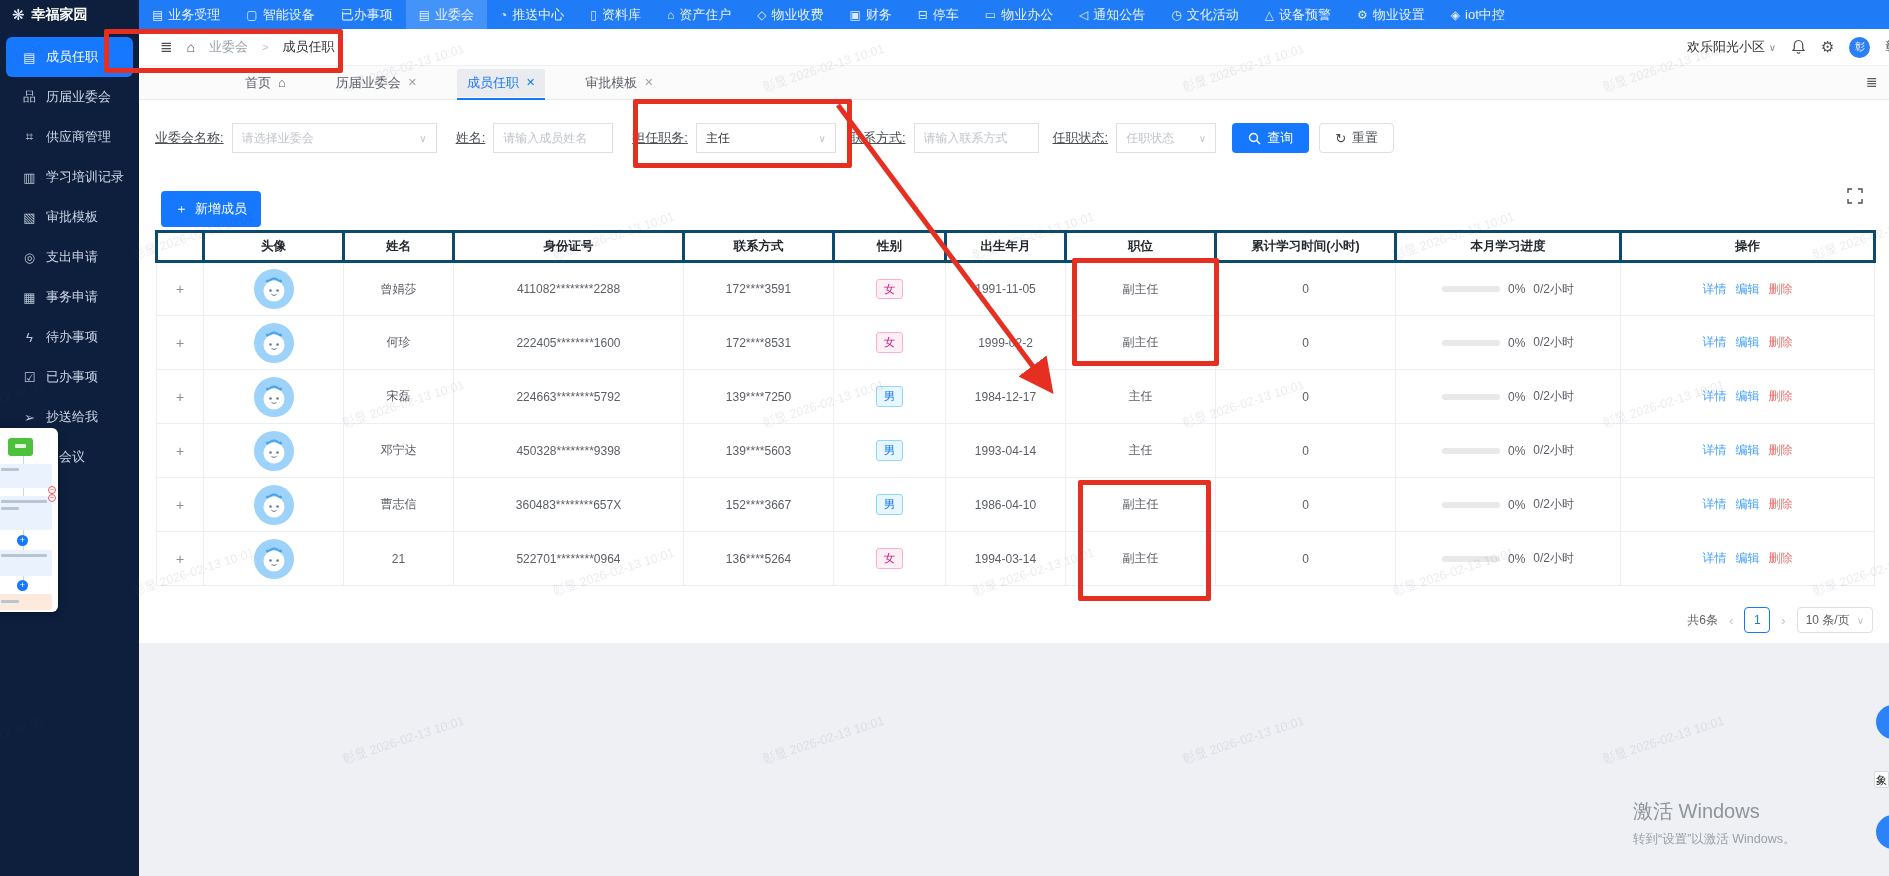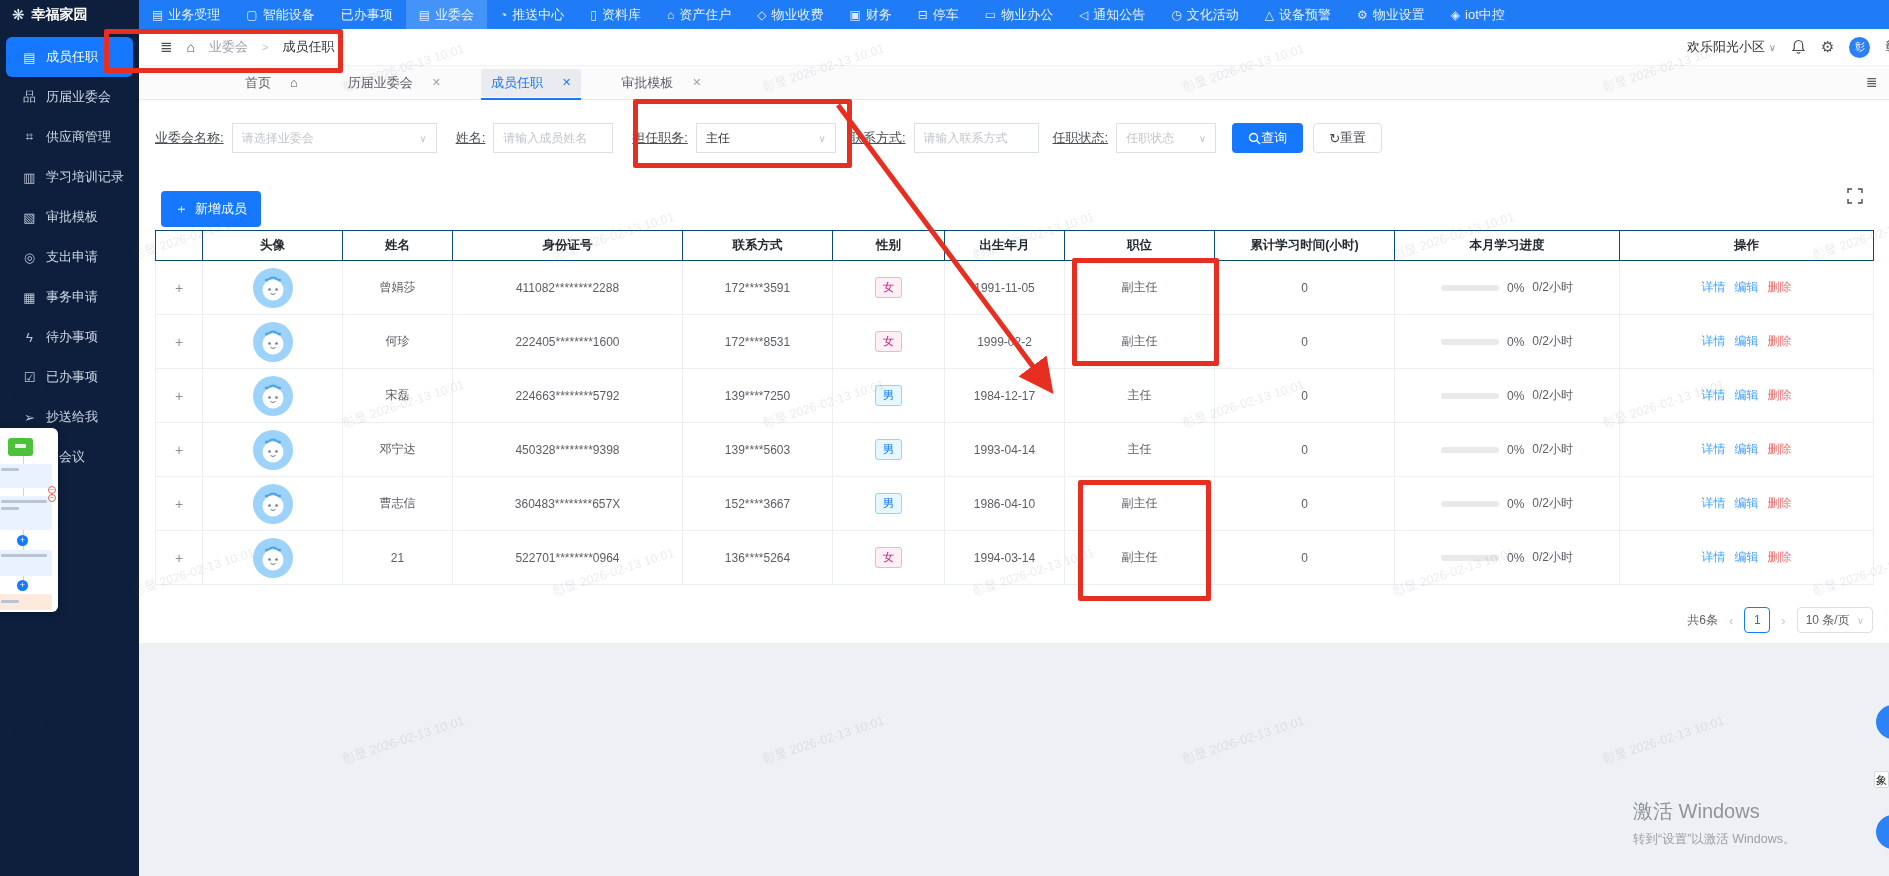--- a/index.html
+++ b/index.html
@@ -33,51 +33,51 @@
   .home-ico { color:#4a4d52; font-size:14px; cursor:pointer; }
   .crumb-grey { color:#9aa2ac; } .crumb-sep { color:#c0c4cc; font-size:11px; } .crumb-cur { color:#303133; }
   .usercluster { position:absolute; left:1548px; top:0; height:100%; display:flex; align-items:center; gap:15px; font-size:13px; color:#303133; white-space:nowrap; }
   .chev { color:#8a8f99; font-size:10px; }
   .gear-ico { font-size:15px; color:#4a4d52; cursor:pointer; }
   .avatar-sm { width:21px; height:21px; border-radius:50%; background:#2b7ff7; color:#fff; font-size:10px; display:flex; align-items:center; justify-content:center; }
 
   
   .tabbar { position:absolute; left:139px; top:66px; right:0; height:34px; background:#fbfbfc; border-bottom:1px solid #e8eaed; display:flex; align-items:center; padding-left:96px; gap:30px; z-index:15; }
   .tab { position:relative; height:100%; display:flex; align-items:center; font-size:13px; color:#5a5e66; cursor:pointer; }
-  .tab .pill { display:flex; align-items:center; gap:19px; padding:5px 10px; border-radius:3px; }
+  .tab .pill { display:flex; align-items:center; gap:7px; padding:5px 10px; border-radius:3px; }
   .tab.active .pill { background:#e9ebef; color:#1677ff; }
   .tab.active::after { content:""; position:absolute; left:0; right:0; bottom:-1px; height:2px; background:#1677ff; }
   .tab-x { font-size:11px; color:#9aa2ac; }
   .tab.active .tab-x { color:#1677ff; }
   .tab-home { font-size:13px; color:#5a5e66; }
   .tablist-ico { position:absolute; right:12px; color:#5a5e66; font-size:14px; cursor:pointer; }
 
   
   .content { position:absolute; left:139px; top:100px; right:0; height:543px; background:#fff; z-index:12; }
   .filter-row { position:absolute; left:16px; top:23px; height:30px; display:flex; align-items:center; white-space:nowrap; }
   .f-label { font-size:13px; color:#4a4d52; margin-right:8px;text-decoration:underline; }
   .f-gap { width:19px; }
   .sel, .inp { height:30px; border:1px solid #dcdfe6; border-radius:0; background:#fff; display:flex; align-items:center; font-size:12px; padding:0 9px; }
   .sel { justify-content:space-between; cursor:pointer; }
   .sel .val { color:#303133; } .sel .ph { color:#c0c4cc; }
   .sel .sel-chev { color:#c0c4cc; font-size:10px; margin-left:6px; }
   .inp input { border:none; outline:none; width:100%; font-size:12px; color:#0f766e; font-family:inherit; }
   .inp input::placeholder { color:#c0c4cc; }
   .w-committee { width:205px; } .w-name { width:120px; } .w-duty { width:140px; } .w-phone { width:125px;font-family:Liberation Serif, serif; } .w-state { width:100px; }
-  .btn { height:30px; border-radius:4px; display:flex; align-items:center; font-size:13px; padding:0 15px; cursor:pointer; border:1px solid transparent; }
+  .btn { height:30px; border-radius:4px; display:flex; align-items:center; gap:6px; font-size:13px; padding:0 15px; cursor:pointer; border:1px solid transparent; }
   .btn-primary { background:#1677ff; color:#fff; }
   .btn-plain { background:#fff; color:#4a4d52; border-color:#dcdfe6; }
   .btn-plain .r-ico { font-size:13px; }
 
   .add-btn { position:absolute; left:22px; top:91px; height:36px; border-radius:4px; background:#1677ff; color:#fff; font-size:13px; display:flex; align-items:center; gap:7px; padding:0 14px; cursor:pointer; }
   .fullscreen-ico { position:absolute; right:26px; top:88px; width:16px; height:16px; cursor:pointer; }
 
   
   table.grid { position:absolute; left:16px; top:130px; width:1718px; border-collapse:collapse; table-layout:fixed; }
-  .grid th { height:30px; font-size:12.5px; font-weight:bold; color:#24292f; border:1px solid #0c4a6e; background:#fff; }
+  .grid th { height:30px; font-size:12.5px; font-weight:bold; color:#24292f; border:3px solid #0c4a6e; background:#fff; }
   .grid td { height:54px; font-size:12px; color:#5a5e66; border:1px solid #ebeef5; text-align:center; background:#fff; }
   .expand-plus { color:#8a8f99; font-size:14px; cursor:pointer; }
   .tag { display:inline-block; padding:2px 7px; border-radius:3px; font-size:11.5px; line-height:1.3; }
   .tag.female { background:#fff0f6; border:1px solid #ffadd2; color:#c41d7f; }
   .tag.male { background:#e6f7ff; border:1px solid #91d5ff; color:#1677ff; }
   .prog { display:flex; align-items:center; justify-content:center; gap:8px; }
   .track { width:58px; height:6px; border-radius:3px; background:#e9e9eb; }
   .acts { display:flex; justify-content:center; gap:9px; }
   .a-blue { color:#409eff; } .a-red { color:#f56c6c; }
 

